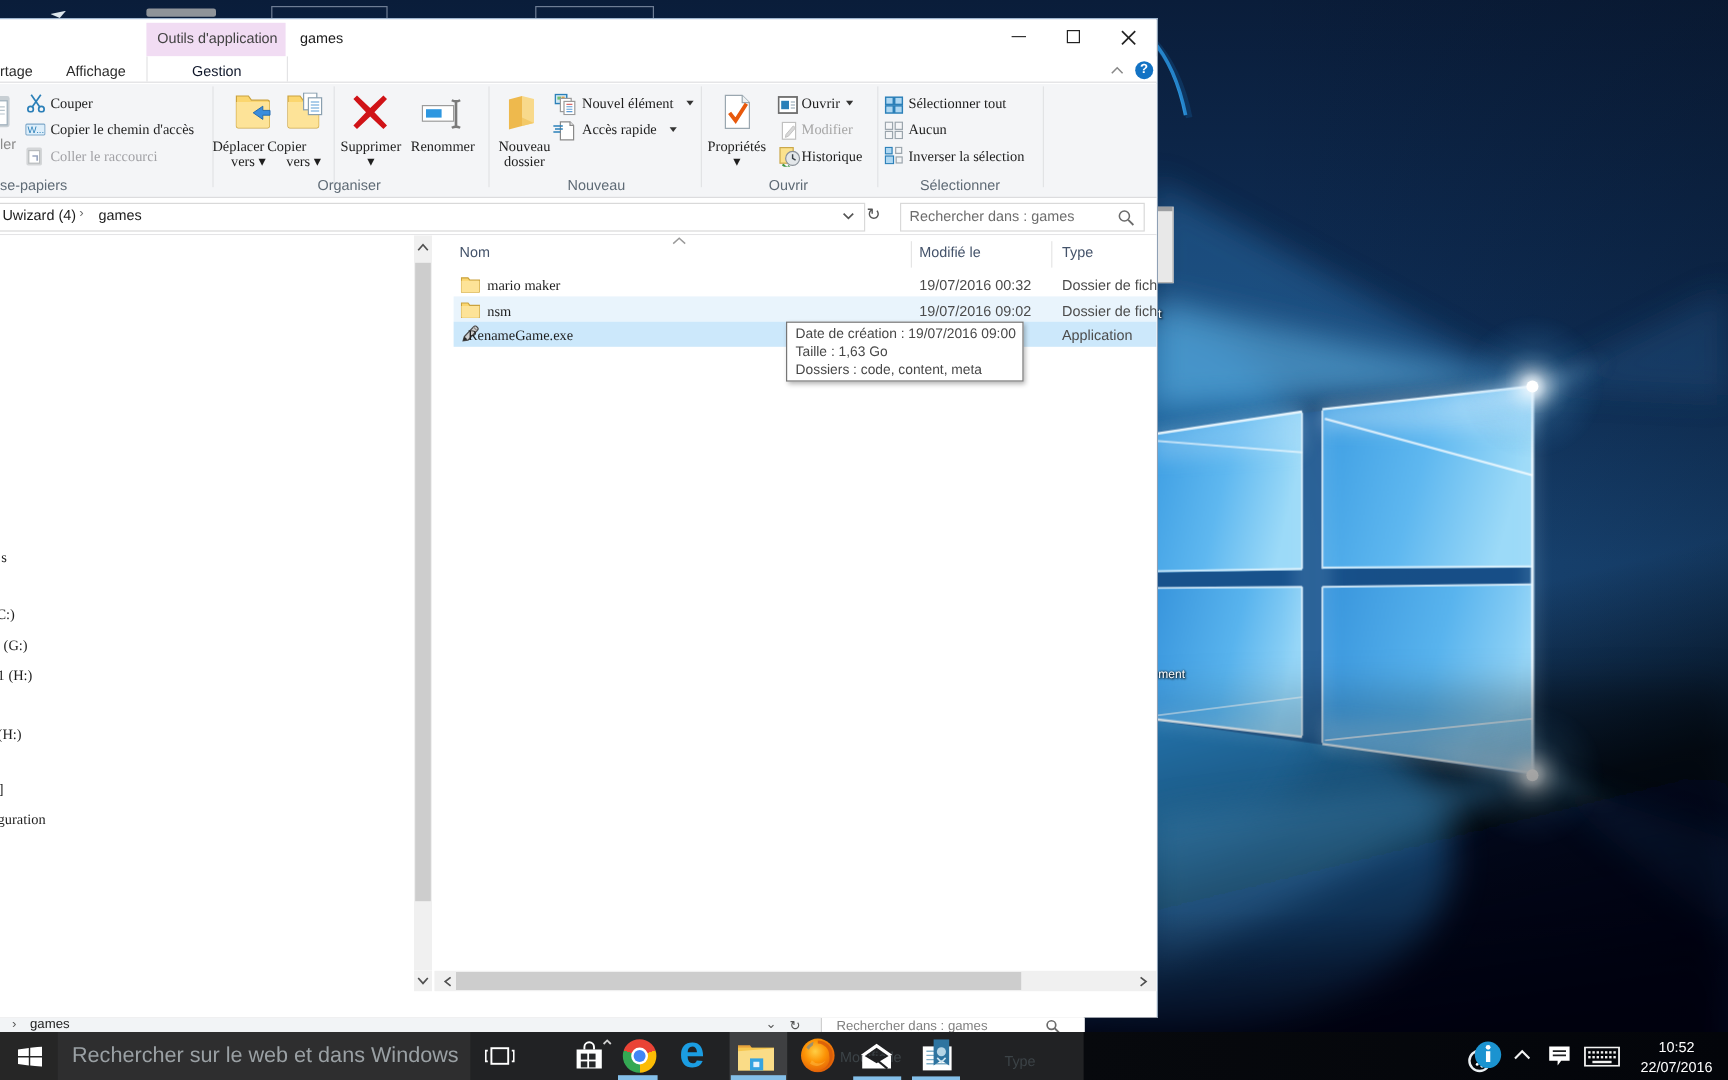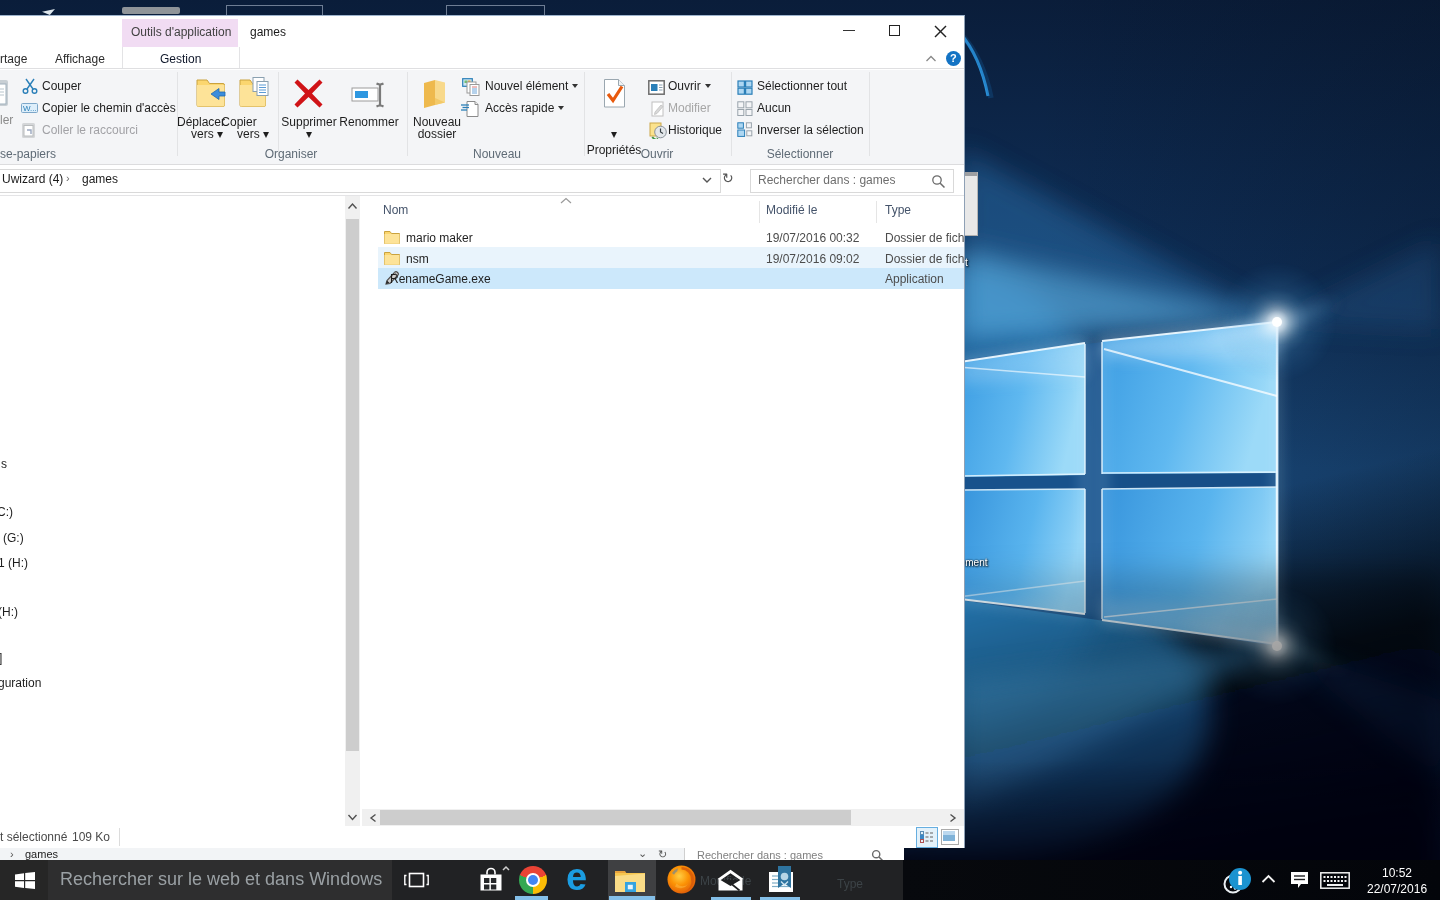--- a/index.html
+++ b/index.html
@@ -1,19 +1,19 @@
 <!DOCTYPE html>
 <html><head>
 <meta charset="utf-8">
 <style>
   html,body{margin:0;padding:0;}
   body{width:1440px;height:900px;overflow:hidden;position:relative;
        font-family:"Liberation Sans", sans-serif;background:#0b1b33;}
   .abs{position:absolute;}
-  .t12{font-size:12px;color:#1e1e1e;white-space:nowrap;}
+  .t12{font-size:12px;color:#1e1e1e;white-space:nowrap;font-family:Liberation Serif, serif;}
   .lbl{font-size:12px;color:#5f6b76;white-space:nowrap;}
   .sep{position:absolute;width:1px;background:#e2e3e5;}
   .caret{position:absolute;width:0;height:0;border-left:3.5px solid transparent;
          border-right:3.5px solid transparent;border-top:4px solid #333;}
 </style>
 </head>
 <body>
 
 <svg class="abs" id="wall" style="left:0;top:0" width="1440" height="900" viewBox="0 0 1440 900">
   <defs>
@@ -327,21 +327,21 @@
       </g>
     </svg>
     <div class="t12 abs" style="left:485px;top:31px;text-align:center;">Accès rapide</div>
     <div class="caret" style="left:558px;top:36px;"></div>
 
     <svg class="abs" style="left:602px;top:8px" width="26" height="35" viewBox="0 0 26 35">
       <path d="M2.5,1.5 h14 l6,6 V29 h-20 Z" fill="#fff" stroke="#9aa7b0"></path>
       <path d="M16.5,1.5 v6 h6" fill="#eef1f3" stroke="#9aa7b0"></path>
       <path d="M6,16 l5,6.5 l9,-14" fill="none" stroke="#e8590c" stroke-width="3.2"></path>
     </svg>
-    <div class="t12 abs" style="left:584px;top:45px;width:60px;text-align:center;margin-top:28px;">Propriétés</div>
+    <div class="t12 abs" style="left:584px;top:45px;width:60px;text-align:center;">Propriétés</div>
     <div class="t12 abs" style="left:584px;top:57px;width:60px;text-align:center;">▾</div>
 
     <svg class="abs" style="left:648px;top:10px" width="17" height="15" viewBox="0 0 17 15">
       <rect x="0.8" y="0.8" width="15.4" height="13.4" fill="#fff" stroke="#6d6d6d" stroke-width="1.5"></rect>
       <rect x="3" y="4" width="6.5" height="7" fill="#2a7fb8"></rect>
       <g stroke="#8aa0b0" stroke-width="1">
           <line x1="11" y1="5" x2="14.5" y2="5"></line>
           <line x1="11" y1="7.5" x2="14.5" y2="7.5"></line>
           <line x1="11" y1="10" x2="14.5" y2="10"></line>
         </g>
@@ -465,59 +465,42 @@
 
     <div class="t12 abs" style="left:406px;top:35px;">mario maker</div>
     <div class="t12 abs" style="left:406px;top:56px;">nsm</div>
     <div class="t12 abs" style="left:390px;top:76px;">RenameGame.exe</div>
     <div class="abs" style="left:766px;top:35px;font-size:12px;color:#4c4c4c;white-space:nowrap;">19/07/2016 00:32</div>
     <div class="abs" style="left:766px;top:56px;font-size:12px;color:#4c4c4c;white-space:nowrap;">19/07/2016 09:02</div>
     <div class="abs" style="left:885px;top:35px;font-size:12px;color:#4c4c4c;white-space:nowrap;">Dossier de fichiers</div>
     <div class="abs" style="left:885px;top:56px;font-size:12px;color:#4c4c4c;white-space:nowrap;">Dossier de fichiers</div>
     <div class="abs" style="left:885px;top:76px;font-size:12px;color:#4c4c4c;">Application</div>
 
+    <div class="abs" style="left:655px;top:72px;width:196px;height:48px;background:#fff;border:1px solid #767676;box-shadow:2px 2px 4px rgba(0,0,0,0.3);">
+      <div class="abs" style="left:7px;top:4px;font-size:11.5px;color:#474747;white-space:nowrap;">Date de création : 19/07/2016 09:00</div>
+      <div class="abs" style="left:7px;top:19px;font-size:11.5px;color:#474747;white-space:nowrap;">Taille : 1,63 Go</div>
+      <div class="abs" style="left:7px;top:34px;font-size:11.5px;color:#474747;white-space:nowrap;">Dossiers : code, content, meta</div>
+    </div>
   </div>
 
   <div class="abs" style="left:0;top:793px;width:964px;height:17px;background:#fff;">
     <div class="abs" style="left:345px;top:0;width:15px;height:17px;background:#f0f0f0;"></div>
     <svg class="abs" style="left:347px;top:4px" width="11" height="9" viewBox="0 0 11 9">
         <polyline points="1.5,2 5.5,6.5 9.5,2" fill="none" stroke="#505050" stroke-width="1.4"></polyline>
       </svg>
     <div class="abs" style="left:362px;top:0;width:602px;height:17px;background:#f0f0f0;"></div>
     <svg class="abs" style="left:369px;top:4px" width="9" height="10" viewBox="0 0 9 10">
         <polyline points="6.5,1.5 2,5 6.5,8.5" fill="none" stroke="#505050" stroke-width="1.4"></polyline>
       </svg>
     <div class="abs" style="left:380px;top:1px;width:471px;height:15px;background:#cdcdcd;"></div>
     <svg class="abs" style="left:948px;top:4px" width="9" height="10" viewBox="0 0 9 10">
         <polyline points="2.5,1.5 7,5 2.5,8.5" fill="none" stroke="#505050" stroke-width="1.4"></polyline>
       </svg>
   </div>
 
-  <div class="abs" style="left:0;top:810px;width:964px;height:22px;background:#fff;">
-    <div class="abs" style="left:0px;top:4px;font-size:12px;color:#4a4a4a;">t sélectionné</div>
-    <div class="abs" style="left:72px;top:4px;font-size:12px;color:#4a4a4a;">109 Ko</div>
-    <div class="abs" style="left:119px;top:2px;width:1px;height:18px;background:#dcdcdc;"></div>
-    <div class="abs" style="left:916px;top:1px;width:20px;height:19px;background:#e3f1fa;border:1px solid #66aee0;"></div>
-    <svg class="abs" style="left:920px;top:5px" width="13" height="12" viewBox="0 0 13 12">
-      <rect x="0.5" y="0.5" width="3" height="3" fill="none" stroke="#5a8db5" stroke-width="1"></rect>
-      <rect x="0.5" y="4.5" width="3" height="3" fill="#3b87c4" stroke="#3b87c4"></rect>
-      <rect x="0.5" y="8.5" width="3" height="3" fill="none" stroke="#b05050" stroke-width="1"></rect>
-      <g stroke="#777" stroke-width="1.2">
-          <line x1="5.5" y1="2" x2="8.5" y2="2"></line>
-          <line x1="10" y1="2" x2="13" y2="2"></line>
-          <line x1="5.5" y1="6" x2="8.5" y2="6"></line>
-          <line x1="10" y1="6" x2="13" y2="6"></line>
-          <line x1="5.5" y1="10" x2="8.5" y2="10"></line>
-          <line x1="10" y1="10" x2="13" y2="10"></line>
-        </g>
-    </svg>
-    <div class="abs" style="left:941px;top:3px;width:16px;height:14px;background:#fff;border:1px solid #ababab;">
-      <div class="abs" style="left:1px;top:1px;width:12px;height:10px;background:linear-gradient(#bcd8ee 45%,#7fb2d8 45%);"></div>
-    </div>
-  </div>
 </div>
 
 <div class="abs" id="taskbar" style="left:0;top:860px;width:1440px;height:40px;background:#212224;">
   <div class="abs" style="left:0;top:0;width:48px;height:40px;background:#262626;"></div>
   <div class="abs" style="left:48px;top:0;width:344px;height:40px;background:#2e2e2f;"></div>
   <div class="abs" style="left:903px;top:0;width:537px;height:40px;background:linear-gradient(90deg,#07090d,#03050a);"></div>
 
   <div class="abs" style="left:700px;top:14px;font-size:12px;color:#3c4347;">Modifié le</div>
   <div class="abs" style="left:837px;top:17px;font-size:12px;color:#3c4347;">Type</div>
 

